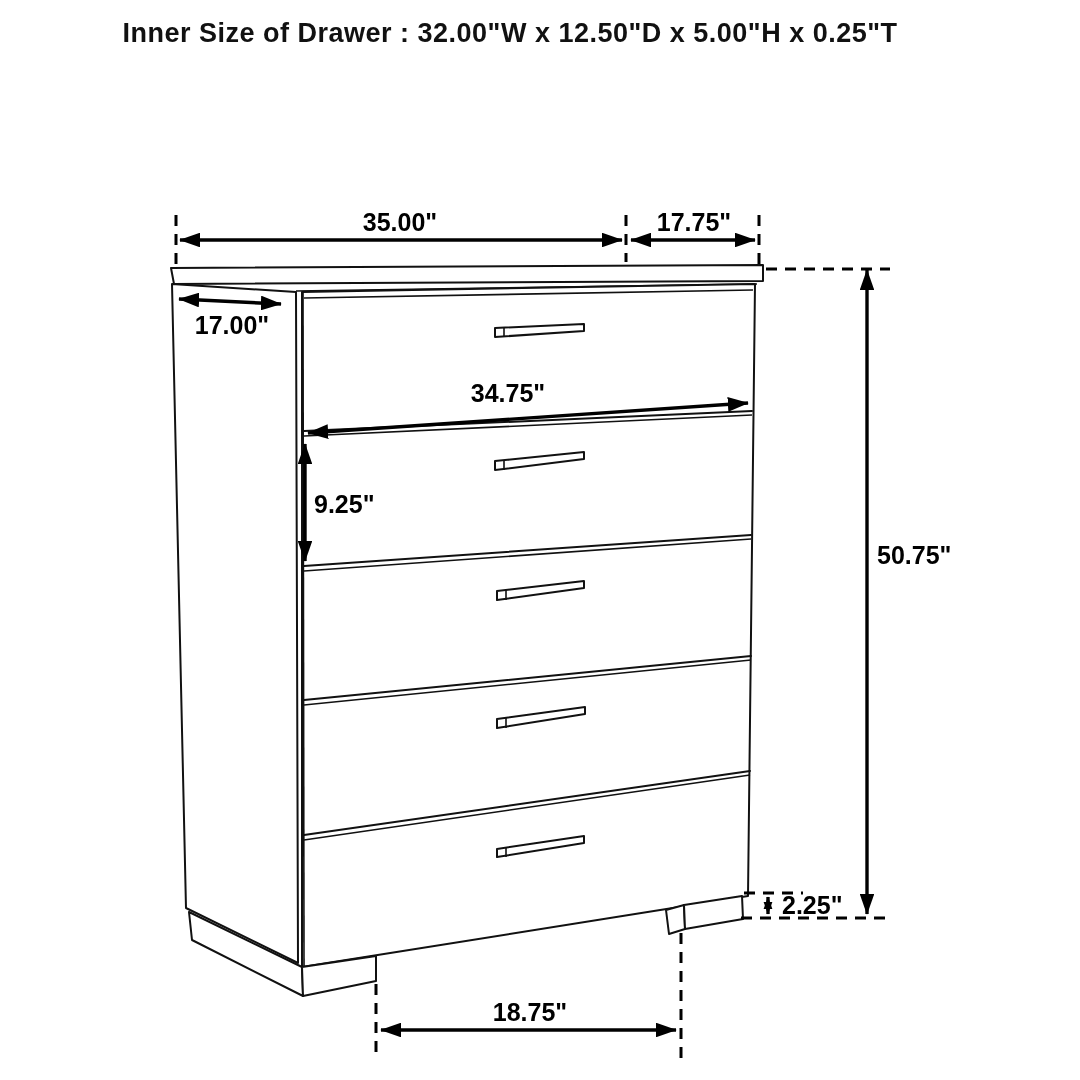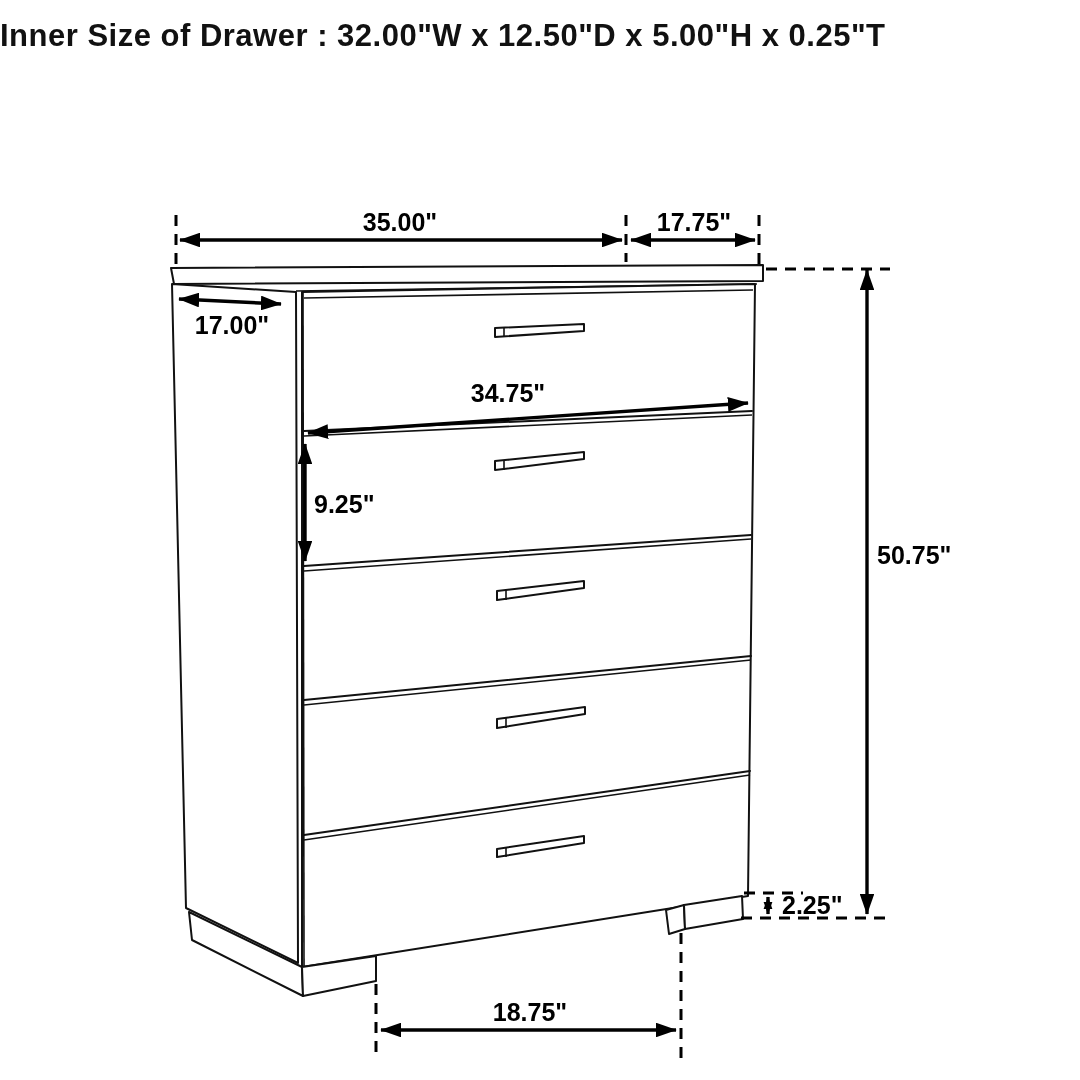--- a/index.html
+++ b/index.html
@@ -1,19 +1,19 @@
 <!DOCTYPE html>
 <html><head>
 <meta charset="utf-8">
 <style>
   html,body{margin:0;padding:0;background:#ffffff;}
   .page{position:relative;width:1080px;height:1080px;background:#ffffff;overflow:hidden;
         font-family:"Liberation Sans",sans-serif;}
-  .title{position:absolute;left:0;top:18px;width:1020px;
-         font-size:31px;font-weight:bold;color:#111;letter-spacing:0.5px;}
+  .title{position:absolute;left:0;top:18px;width:1020px;text-align:center;
+         font-size:27px;font-weight:bold;color:#111;letter-spacing:0.5px;}
   svg{position:absolute;left:0;top:0;}
   .part{fill:#ffffff;stroke:#111;stroke-width:2;stroke-linejoin:round;}
   .edge{fill:none;stroke:#111;stroke-width:2;stroke-linecap:round;}
   .thin{fill:none;stroke:#111;stroke-width:1.6;}
   .dim{fill:none;stroke:#000;stroke-width:3.4;}
   .ext{fill:none;stroke:#000;stroke-width:3;stroke-dasharray:11 8;}
   .dtxt{font-family:"Liberation Sans",sans-serif;font-size:25px;font-weight:bold;fill:#000;}
 </style>
 </head>
 <body>

